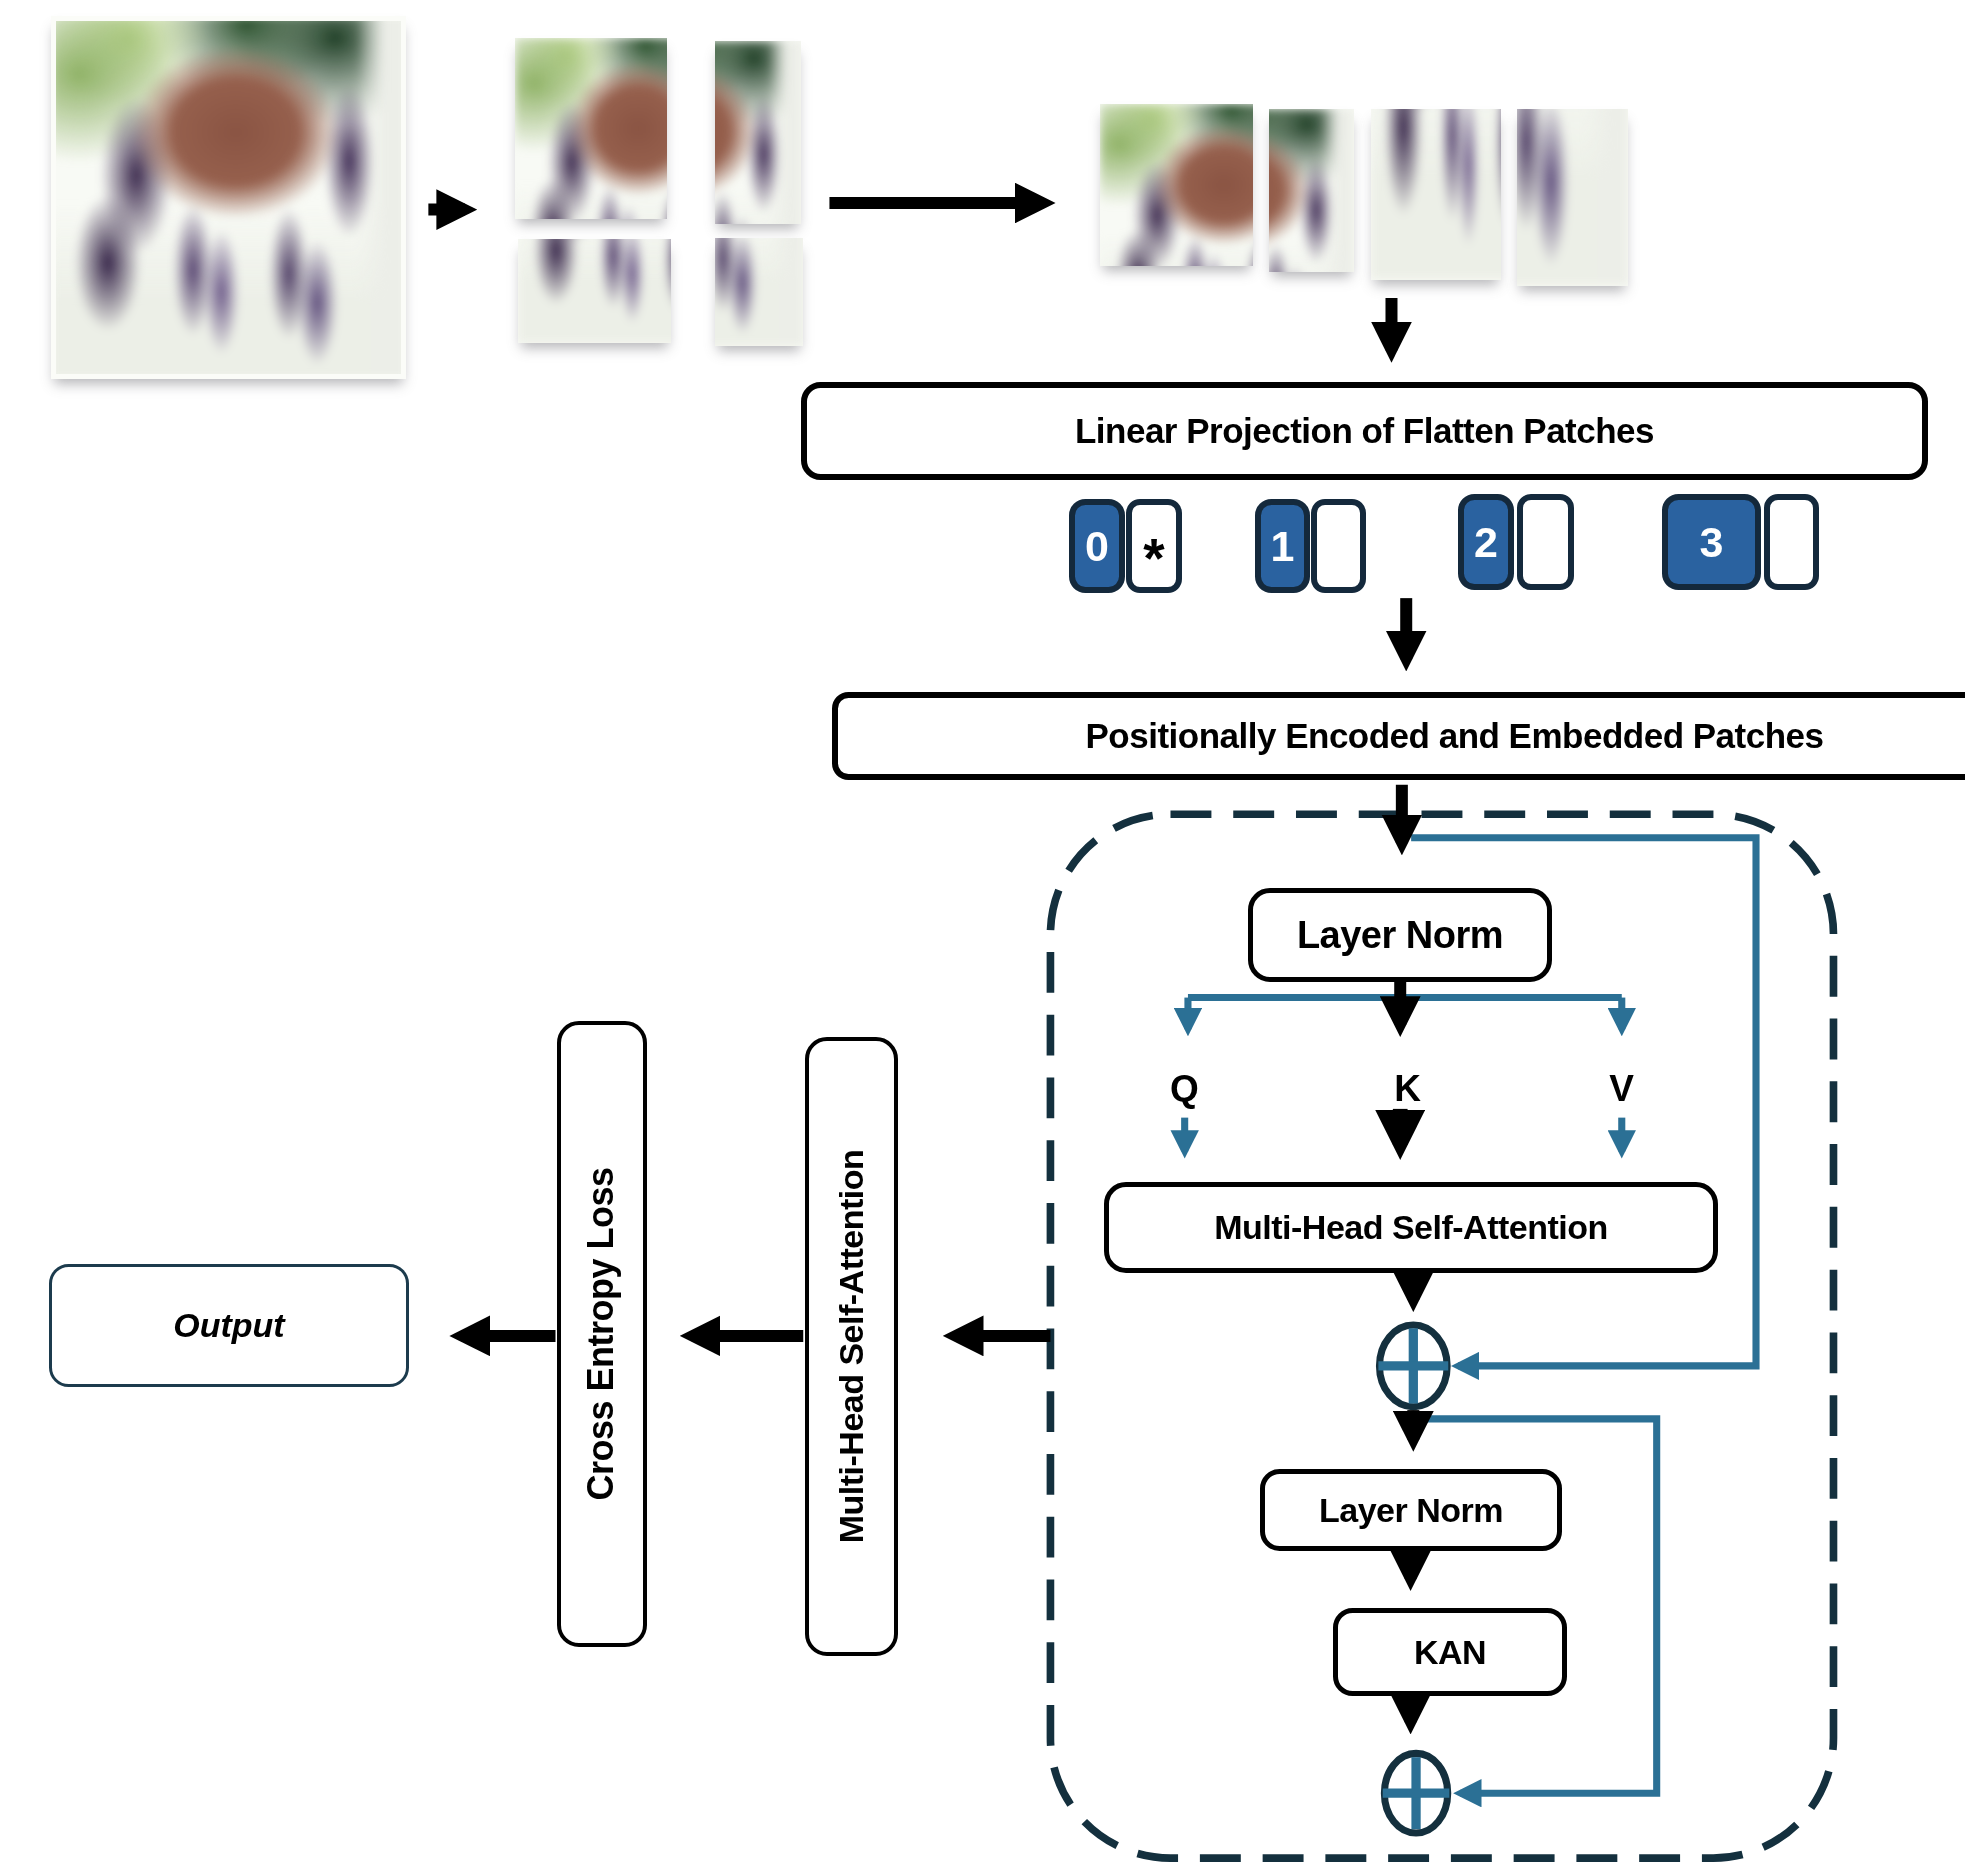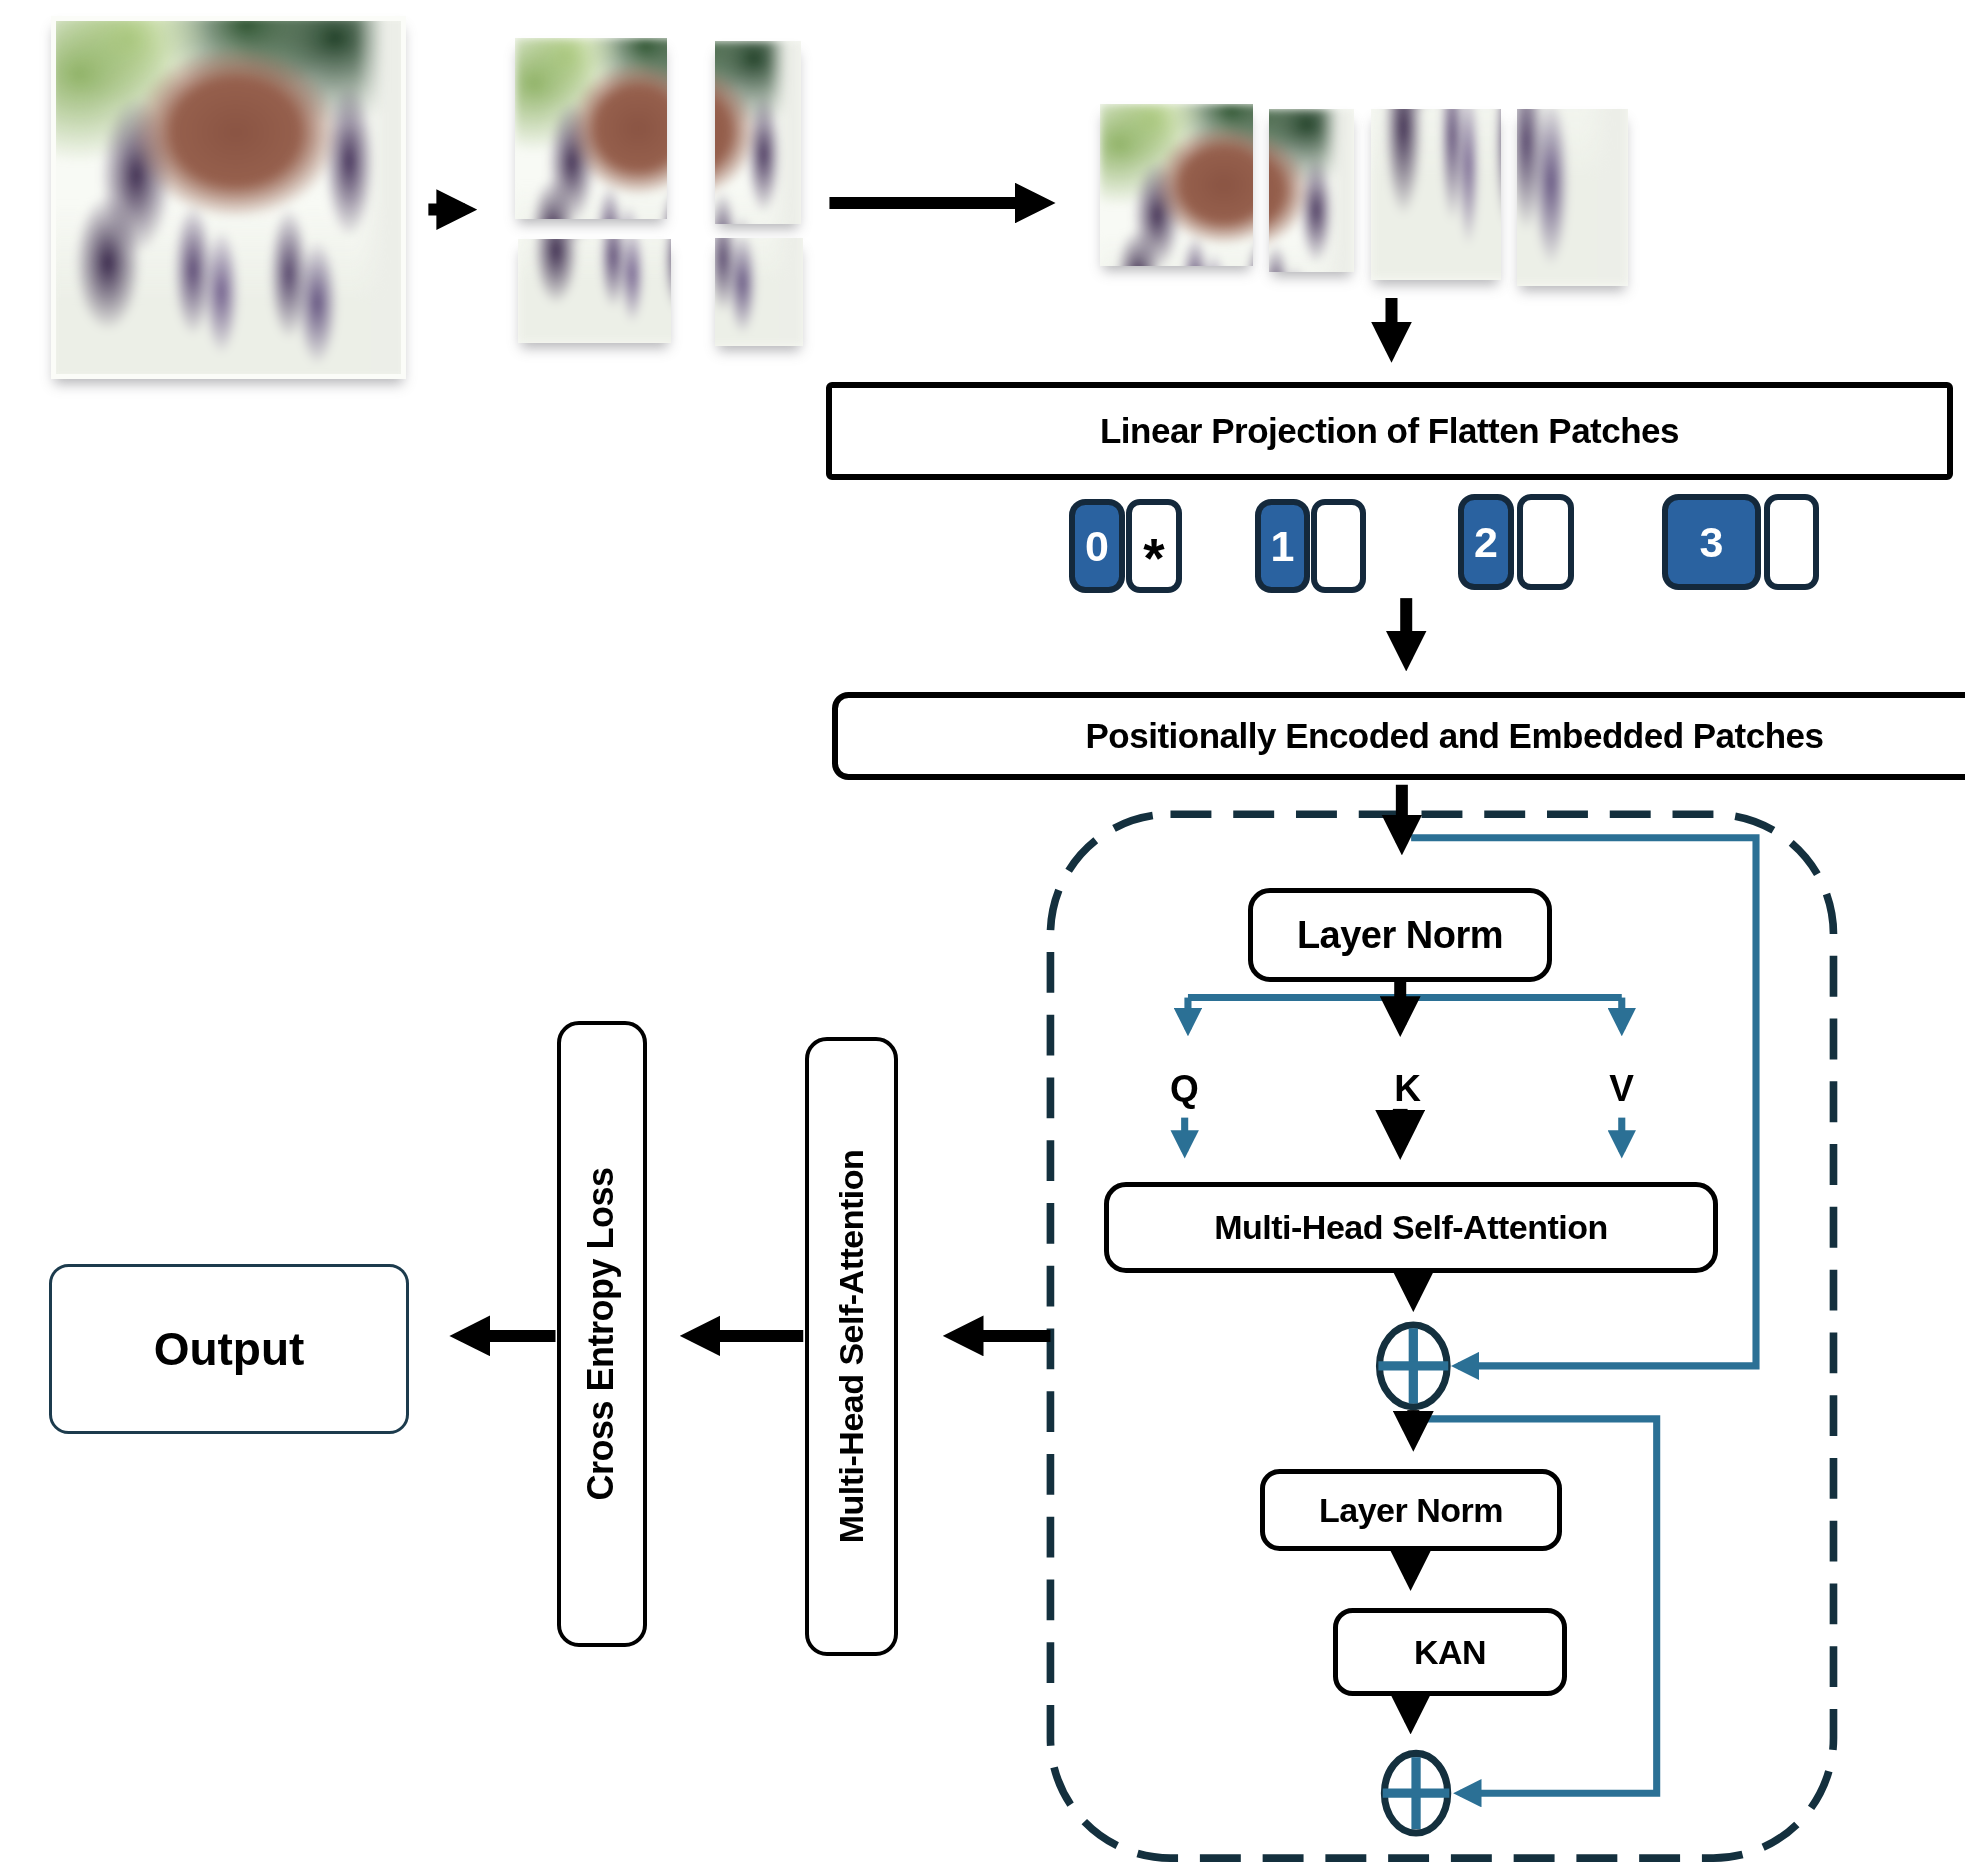--- a/index.html
+++ b/index.html
@@ -168,21 +168,21 @@
   <div class="clip" style="left:1269px;top:109px;width:85px;height:163px;">
     <div class="horse" style="left:-151px;top:0;width:236px;height:254px;"></div>
   </div>
   <div class="clip" style="left:1371px;top:109px;width:130px;height:171px;">
     <div class="horse" style="left:0;top:-305px;width:203px;height:475px;"></div>
   </div>
   <div class="clip" style="left:1517px;top:109px;width:111px;height:177px;">
     <div class="horse" style="left:-197px;top:-317px;width:308px;height:493px;"></div>
   </div>
 
-  <div class="box" style="left:826px;top:382px;width:1127px;height:98px;border-width:6px;font-size:35px;border-radius:6px;">
+  <div class="box" style="left:801px;top:382px;width:1127px;height:98px;border-width:6px;font-size:35px;">
     <span>Linear Projection of Flatten Patches</span>
   </div>
 
   <div class="box" style="left:832px;top:692px;width:1245px;height:88px;border-width:6px;border-radius:16.4px;font-size:35px;">
     <span>Positionally Encoded and Embedded Patches</span>
   </div>
 
   <div class="tok blue" style="left:1069px;top:499px;width:56px;height:94px;">
     <span>0</span>
   </div>
@@ -230,18 +230,18 @@
   <div class="box" style="left:1305px;top:1608px;width:234px;height:88px;border-radius:19.6px;font-size:34px;margin-left:28px;">
     <span>KAN</span>
   </div>
 
   <div class="box" style="left:805px;top:1037px;width:93px;height:619px;border-width:4.9px;border-radius:22px;"></div>
   <div class="vlabel" style="left:542px;top:1300px;width:619px;height:93px;font-size:34px;">Multi-Head Self-Attention</div>
 
   <div class="box" style="left:557px;top:1021px;width:90px;height:626px;border-width:4.9px;border-radius:22px;"></div>
   <div class="vlabel" style="left:288px;top:1289px;width:626px;height:90px;font-size:36px;">Cross Entropy Loss</div>
 
-  <div class="box" style="left:49px;top:1264px;width:360px;height:170px;border:3.8px solid #1c3b4d;border-radius:19.6px;font-size:46px;letter-spacing:0;">
+  <div class="box" style="left:49px;top:1264px;width:360px;height:123px;border:3.8px solid #1c3b4d;border-radius:19.6px;font-size:34px;letter-spacing:0;font-style:italic;">
     <span>Output</span>
   </div>
 
 </div>
 
 
 </body></html>

